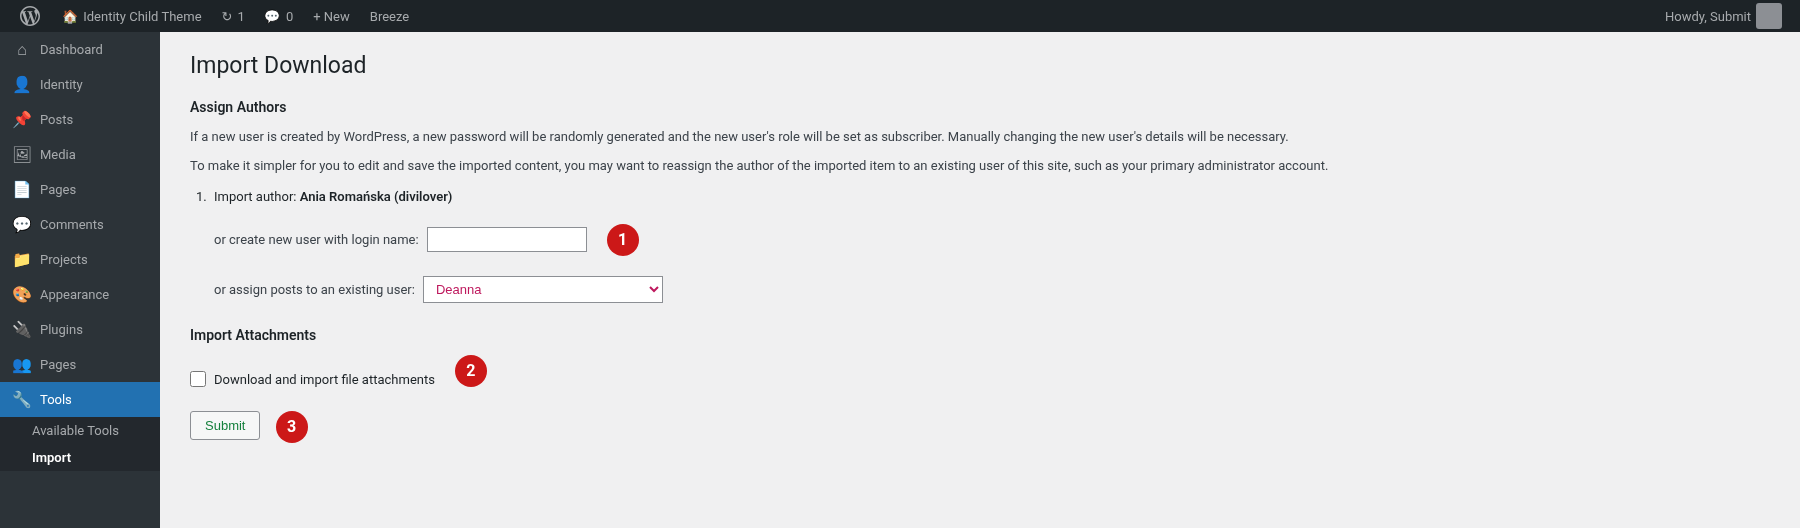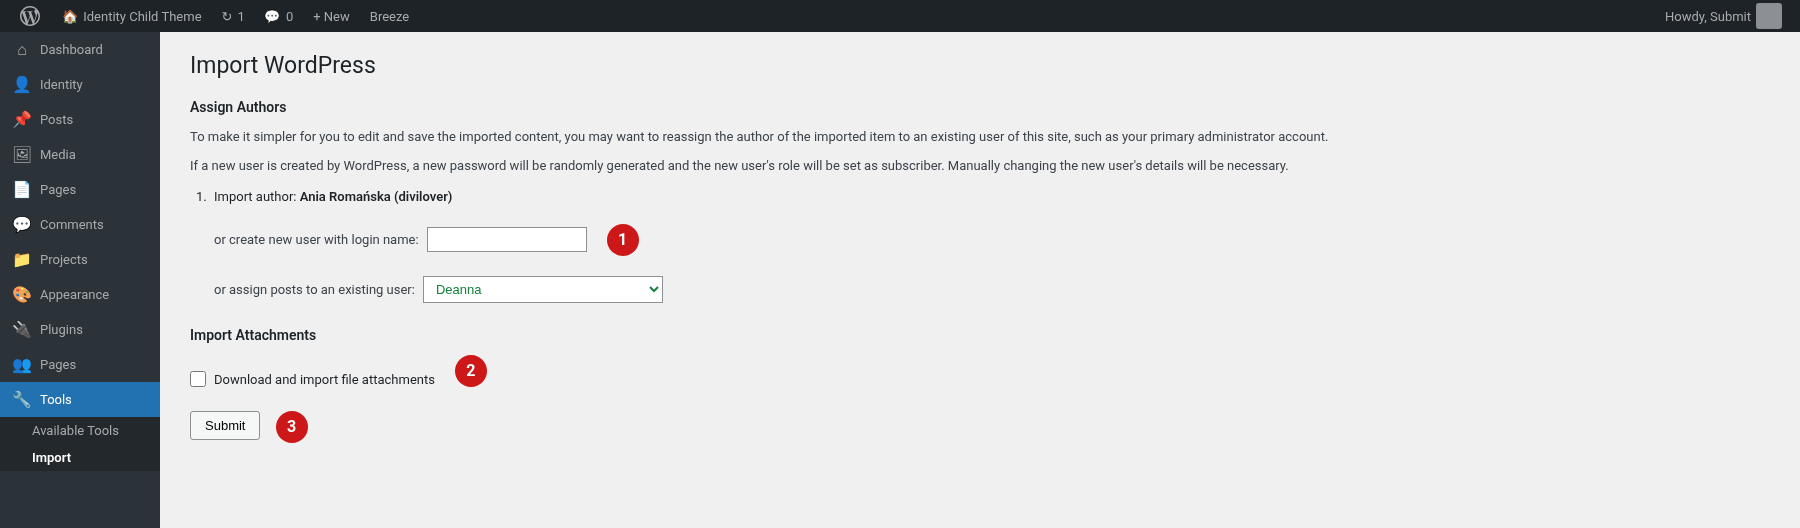--- a/index.html
+++ b/index.html
@@ -173,21 +173,21 @@
 
     .submit-section {
       margin-top: 24px;
     }
 
     .submit-btn {
       background: #f6f7f7;
       border: 1px solid #8c8f94;
       padding: 6px 14px;
       font-size: 13px;
-      color: #000000;
+      color: #15803d;
       cursor: pointer;
       border-radius: 3px;
     }
 
     
     .callout-badge {
       display: inline-flex;
       align-items: center;
       justify-content: center;
       width: 32px;
@@ -295,42 +295,42 @@
   </div>
   <div class="submenu-item">
     <span>Available Tools</span>
   </div>
   <div class="submenu-item active">
     <span>Import</span>
   </div>
 </div>
 
 <div id="main-content">
-  <h1 class="page-title">Import WordPress</h1>
+  <h1 class="page-title">Import Download</h1>
 
   <div class="authors-section">
     <h2 class="section-title">Assign Authors</h2>
+    <p class="description-text">If a new user is created by WordPress, a new password will be randomly generated and the new user's role will be set as subscriber. Manually changing the new user's details will be necessary.</p>
     <p class="description-text">To make it simpler for you to edit and save the imported content, you may want to reassign the author of the imported item to an existing user of this site, such as your primary administrator account.</p>
-    <p class="description-text">If a new user is created by WordPress, a new password will be randomly generated and the new user's role will be set as subscriber. Manually changing the new user's details will be necessary.</p>
 
     <ol>
       <li>
         <div class="author-item">
           <div class="author-label">
             <span>Import author:</span>
             <strong>Ania Romańska (divilover)</strong>
           </div>
           <div class="form-row">
             <label>or create new user with login name:</label>
             <input type="text" style="border: 1px solid rgb(140, 143, 148); padding: 4px 8px; font-size: 13px; width: 160px; background: rgb(255, 255, 255);">
             <span class="callout-badge">1</span>
           </div>
           <div class="form-row">
             <label>or assign posts to an existing user:</label>
-            <select style="border:1px solid #8c8f94;padding:4px 8px;font-size:13px;background:#fff;color:#15803d;width:240px;">
+            <select style="border:1px solid #8c8f94;padding:4px 8px;font-size:13px;background:#fff;color:#be185d;width:240px;">
               <option>Deanna</option>
             </select>
           </div>
         </div>
       </li>
     </ol>
   </div>
 
   <div class="attachments-section">
     <h2 class="section-title">Import Attachments</h2>

